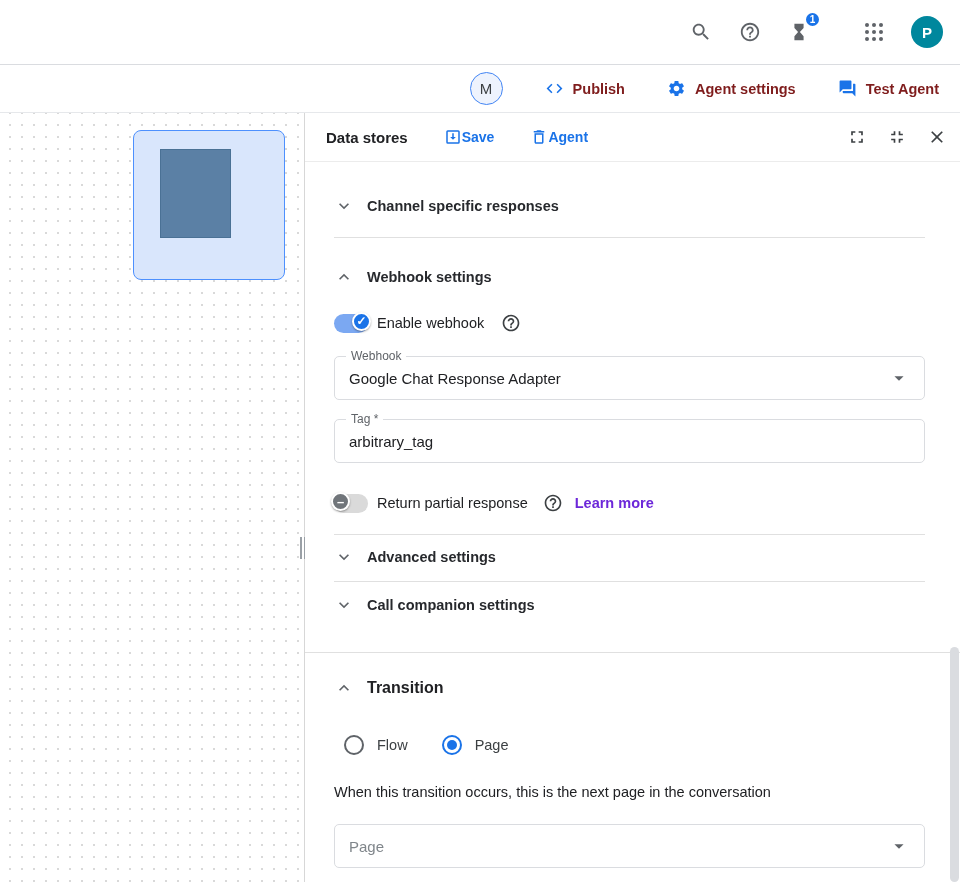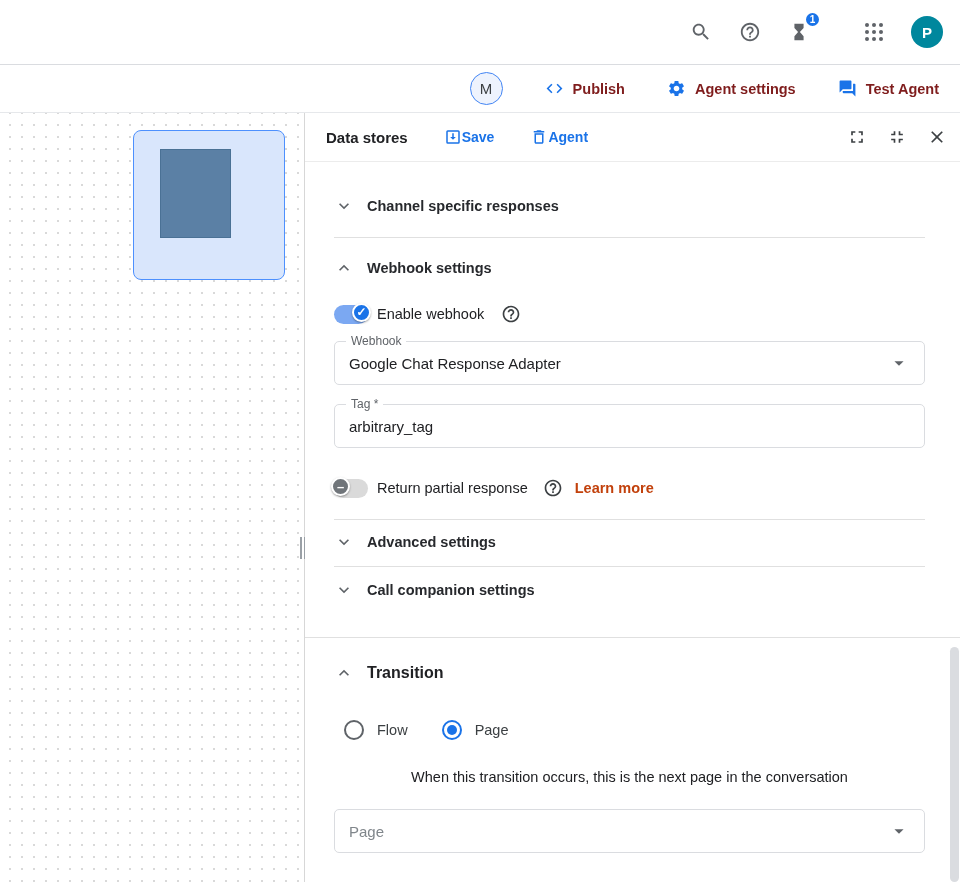--- a/index.html
+++ b/index.html
@@ -53,41 +53,41 @@
   .panel-header { height:49px; display:flex; align-items:center;
     padding:0 8px 0 21px; border-bottom:1px solid #ececec; }
   .panel-title { font-size:15px; font-weight:bold; color:#202124; }
   .panel-act { display:flex; align-items:center; gap:0; color:#1a73e8;
     font-size:14px; font-weight:600; cursor:pointer; margin-left:36px; }
   .panel-act svg { width:18px; height:18px; fill:#1a73e8; }
   .win-icons { margin-left:auto; display:flex; align-items:center; gap:10px; }
   .win-icons .icon-btn { width:30px; height:30px; }
   .win-icons svg { width:20px; height:20px; fill:#3c4043; }
 
-  .panel-body { padding:0 35px 0 29px;text-align:center; }
+  .panel-body { padding:0 35px 0 29px; }
   .sec-row { display:flex; align-items:center; gap:13px; cursor:pointer; height:24px; }
   .sec-row svg { width:20px; height:20px; fill:#5f6368; flex:none; }
   .sec-label { font-size:14.5px; font-weight:600; color:#27292d; }
   .divider { height:1px; background:#e0e0e0; }
   .divider-full { height:1px; background:#e0e0e0; margin-left:-29px; margin-right:-35px; }
 
   .toggle-row { display:flex; align-items:center; height:22px; }
   .toggle { position:relative; width:34px; height:19px; cursor:pointer; flex:none; }
   .toggle .track { position:absolute; inset:0; border-radius:10px; }
   .toggle.on .track { background:#7ba8f2; }
   .toggle.off .track { background:#dadada; }
   .toggle .thumb { position:absolute; top:-2px; width:19px; height:19px;
     border-radius:50%; border:2px solid #fff; box-shadow:0 1px 2px rgba(0,0,0,.35);
     display:flex; align-items:center; justify-content:center; color:#fff;
     font-size:12px; font-weight:bold; line-height:1; }
   .toggle.on .thumb { right:-3px; background:#1a73e8; }
   .toggle.off .thumb { left:-3px; background:#70757a; font-size:13px; }
   .toggle-label { font-size:14.5px; color:#202124; margin-left:9px; }
   .help-ico { width:20px; height:20px; fill:#3c4043; flex:none; cursor:pointer; }
-  .learn-more { color:#c2410c; font-size:14.5px; font-weight:600; cursor:pointer; }
+  .learn-more { color:#6d28d9; font-size:14.5px; font-weight:600; cursor:pointer; }
 
   .field { position:relative; height:44px; border:1px solid #dadce0;
     border-radius:5px; display:flex; align-items:center; padding:0 14px;
     cursor:pointer; background:#fff; }
   .field-label { position:absolute; top:-8px; left:11px; background:#fff;
     padding:0 5px; font-size:12px; color:#5f6368; }
   .field-value { font-size:15px; color:#202124; }
   .field-value.placeholder { color:#80868b; }
   .drop-arrow { margin-left:auto; width:22px; height:22px; fill:#5f6368; flex:none; }
 
@@ -102,22 +102,22 @@
   .radio.checked::after { content:""; position:absolute; left:3px; top:3px;
     width:10px; height:10px; border-radius:50%; background:#1a73e8; }
   .radio-label { font-size:14.5px; color:#3c4043; margin-left:13px; }
   .desc { font-size:14.5px; color:#202124; }
 
   .scrollbar-thumb { position:absolute; right:1px; top:534px; width:9px;
     height:235px; background:#dadce0; border-radius:5px; cursor:pointer; }
 
   
   .mt-channel { margin-top:32px; }  .mt-div1 { margin-top:19px; }
-  .mt-webhook { margin-top:18px; }  .mt-enable { margin-top:23px; }
-  .mt-field1 { margin-top:16px; }   .mt-field2 { margin-top:19px; }
+  .mt-webhook { margin-top:27px; }  .mt-enable { margin-top:23px; }
+  .mt-field1 { margin-top:22px; }   .mt-field2 { margin-top:19px; }
   .mt-partial { margin-top:29px; }  .mt-div2 { margin-top:20px; }
   .mt-adv { margin-top:10px; }      .mt-div3 { margin-top:12px; }
   .mt-call { margin-top:11px; }     .mt-divfull { margin-top:35px; }
   .mt-trans { margin-top:21px; }    .mt-radio { margin-top:32px; }
   .mt-desc { margin-top:28px; }     .mt-page { margin-top:24px; }
 </style>
 </head>
 <body>
 
 <header class="topbar">

